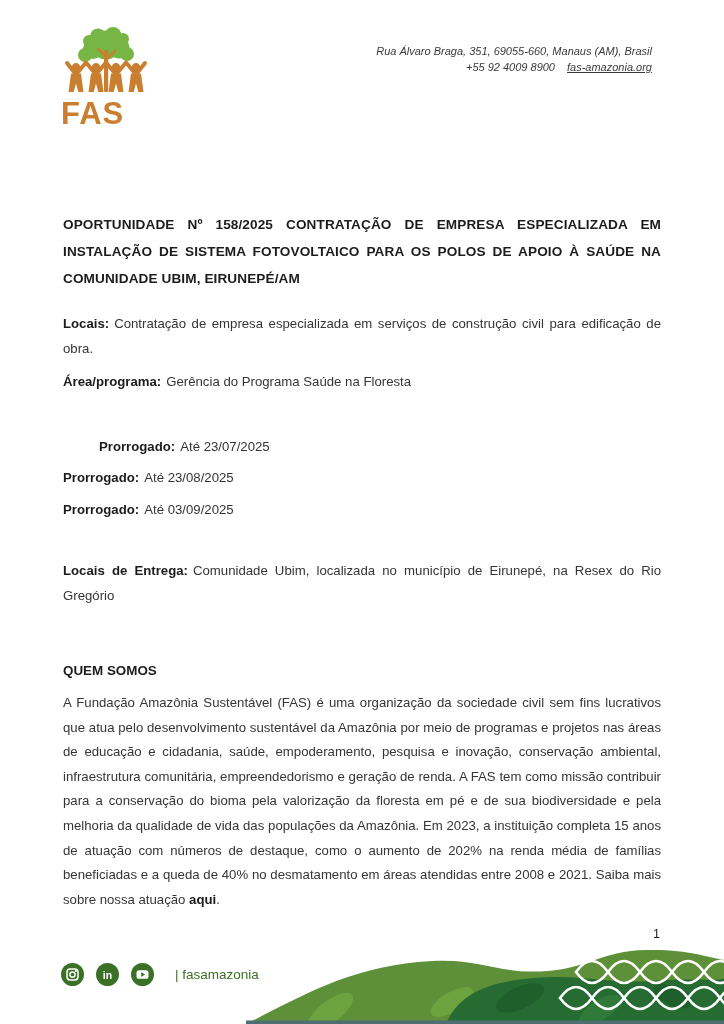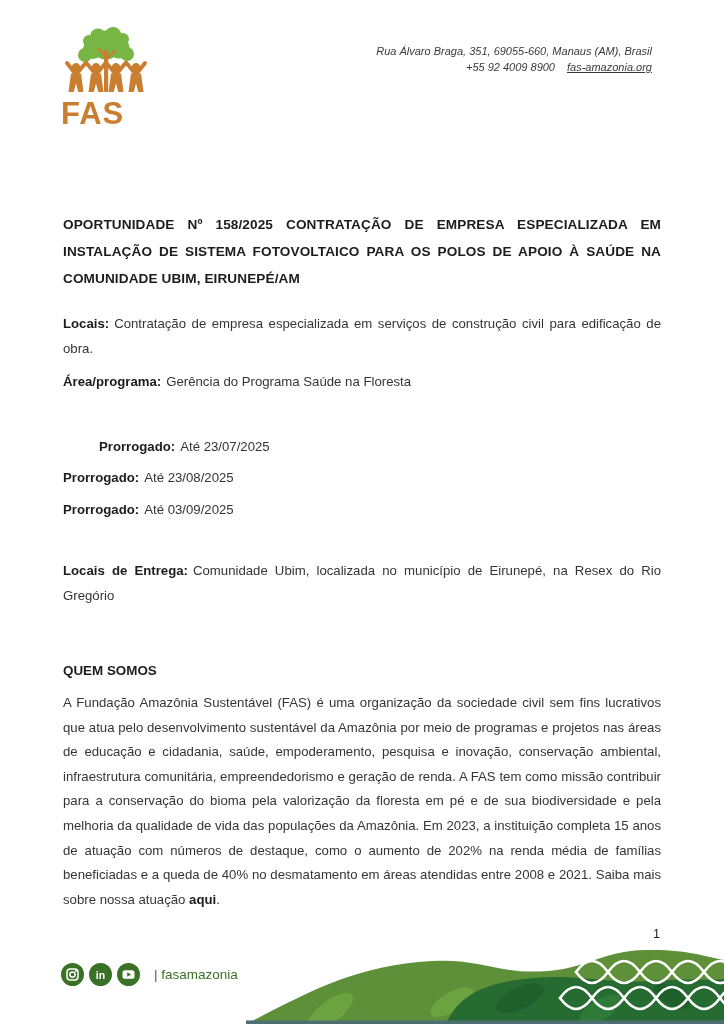--- a/index.html
+++ b/index.html
@@ -30,21 +30,21 @@
   .section-heading{position:absolute; left:63px; top:658px; margin:0;
          font-size:13.4px; font-weight:bold; color:#1c1c1c; line-height:25px;}
   .about{position:absolute; left:63px; width:598px; top:691px; margin:0;
          font-size:13.2px; line-height:24.6px; text-align:justify; color:#353535;}
   .about strong{color:#1c1c1c;}
   .page-number{position:absolute; right:64px; top:927px; font-size:12.5px;
          color:#222; z-index:3;}
   
   .footer-art{position:absolute; left:0; bottom:0; width:724px; height:92px; z-index:1;}
   .social{position:absolute; left:61px; top:963px; display:flex; align-items:center; z-index:2;}
-  .sicon{width:23px; height:23px; margin-right:5px; display:inline-flex;}
+  .sicon{width:23px; height:23px; margin-right:12px; display:inline-flex;}
   .handle{margin-left:9px; font-size:13.5px; font-weight:500; color:#3b7127;}
 </style>
 </head>
 <body>
 
 <div class="page">
 
   <div class="logo-wrap">
     <svg width="92" height="102" viewBox="0 0 92 102">
 

